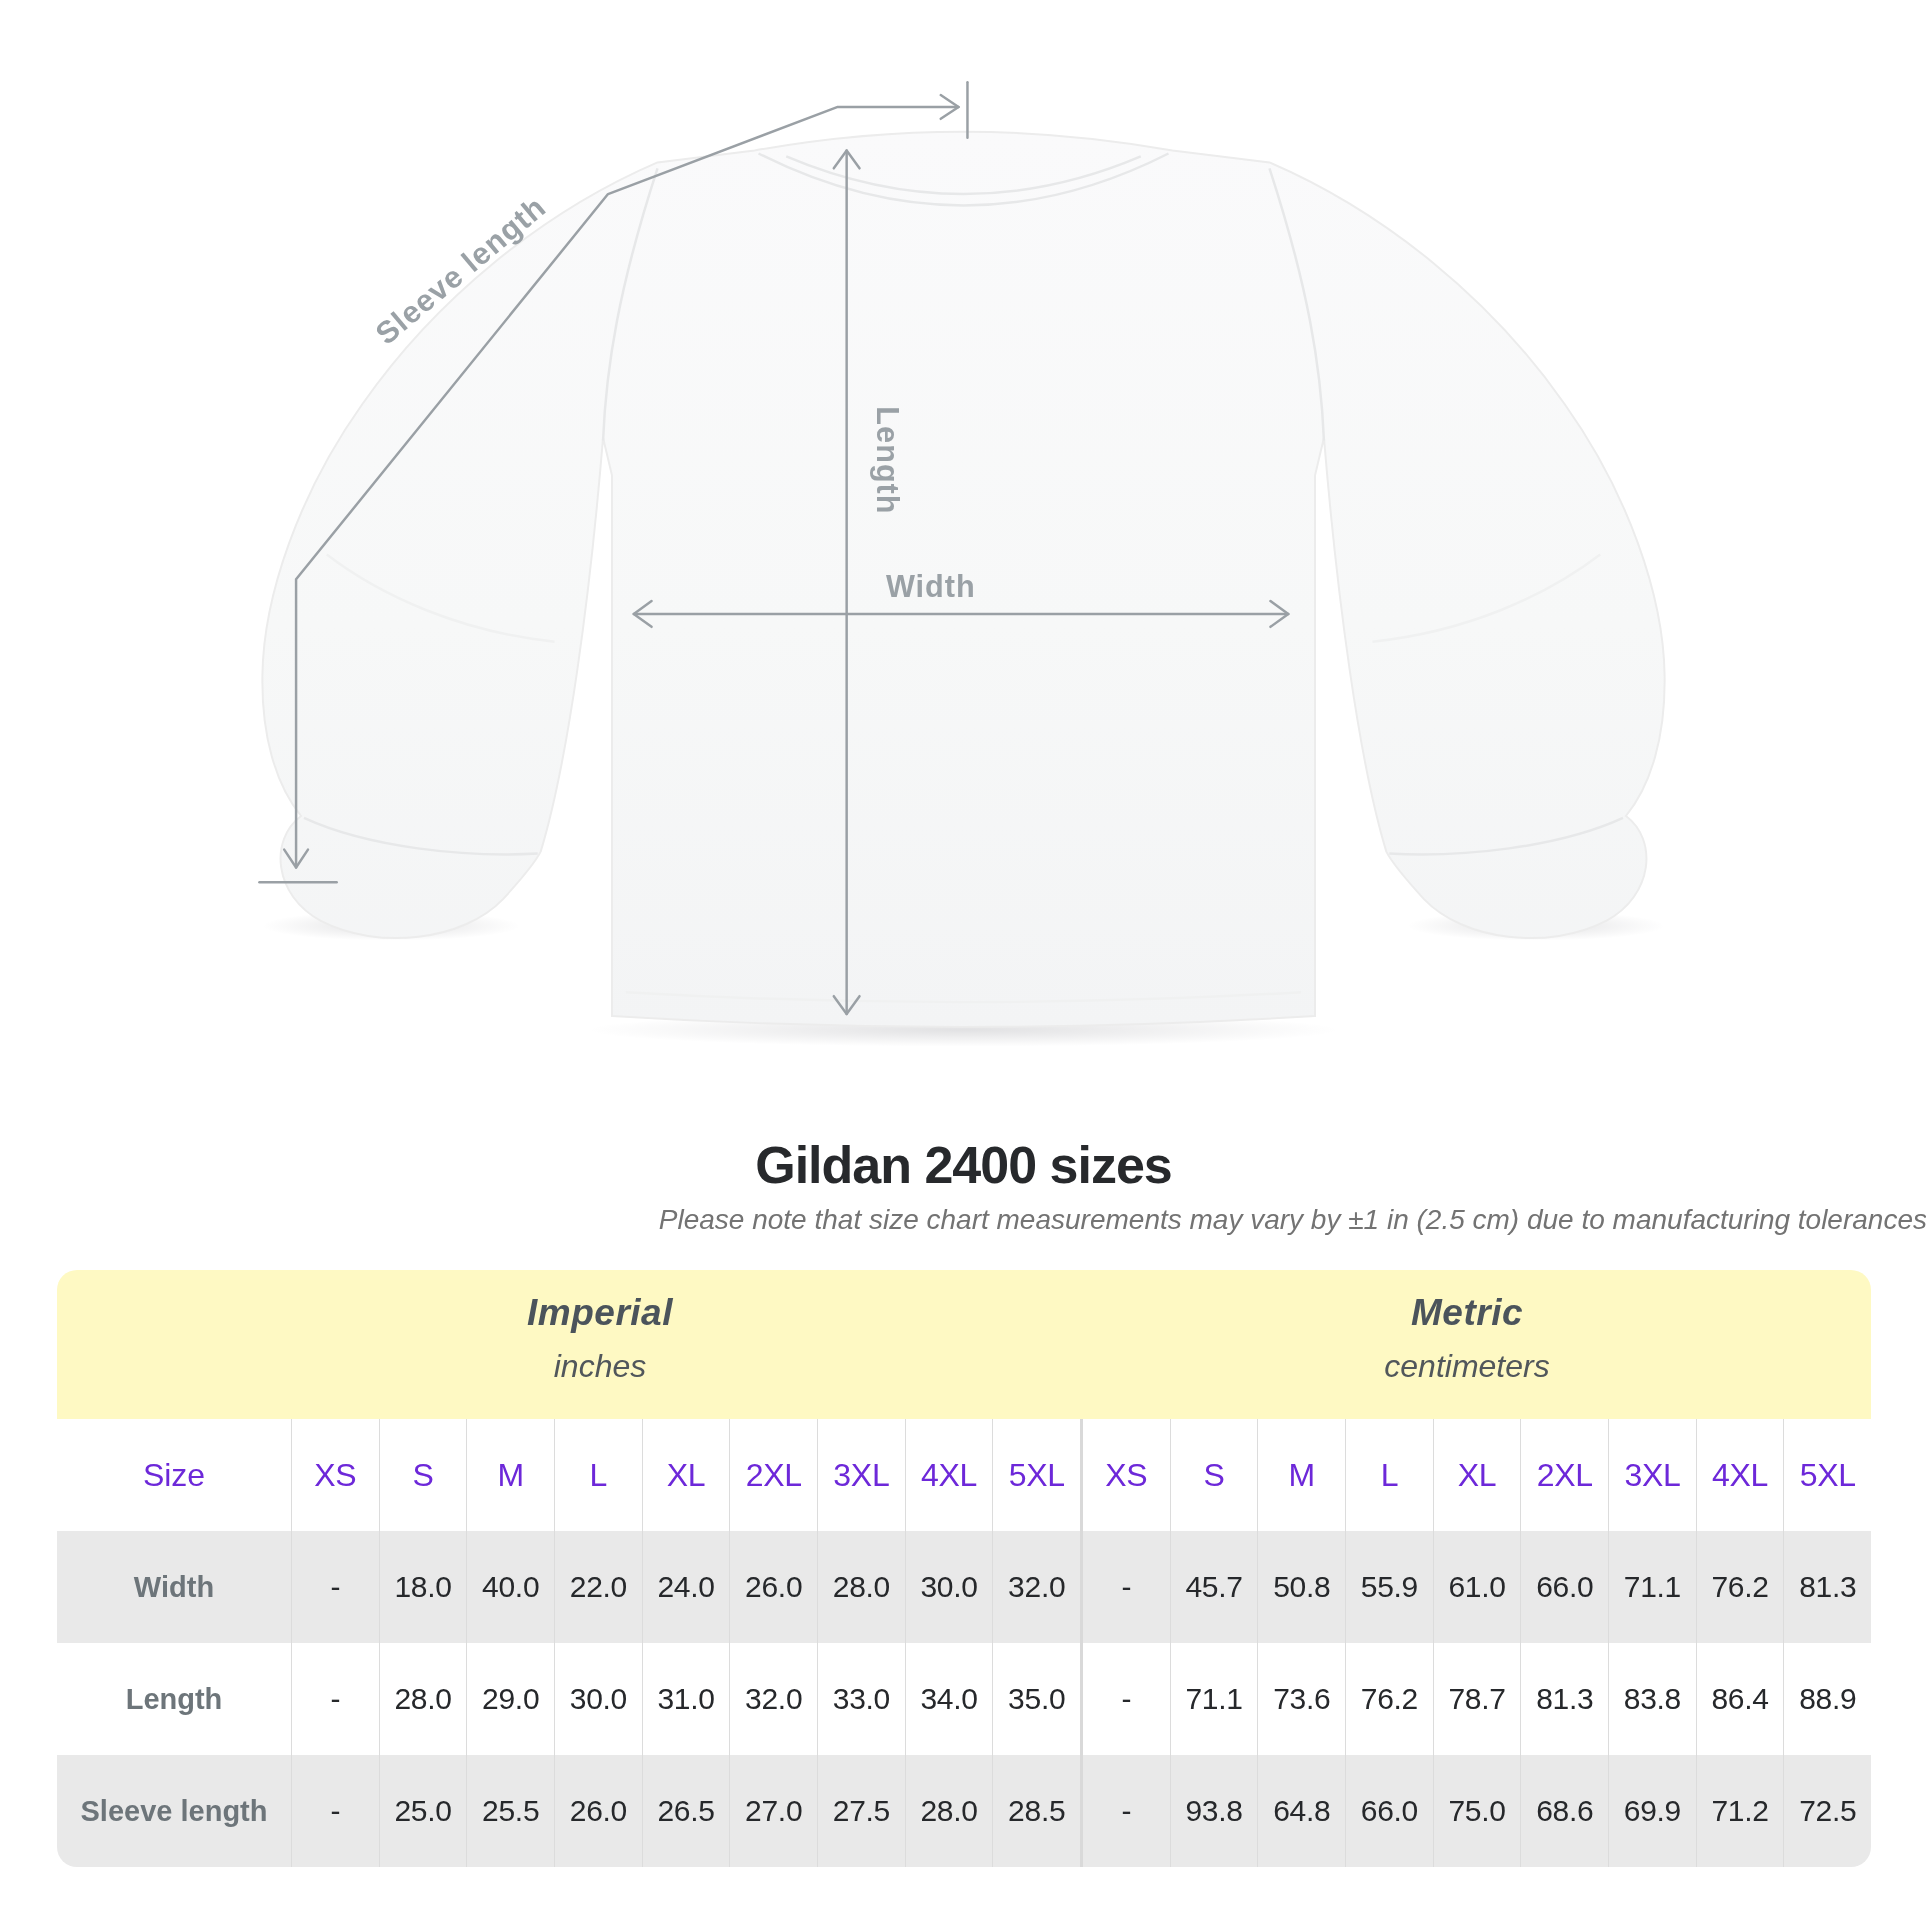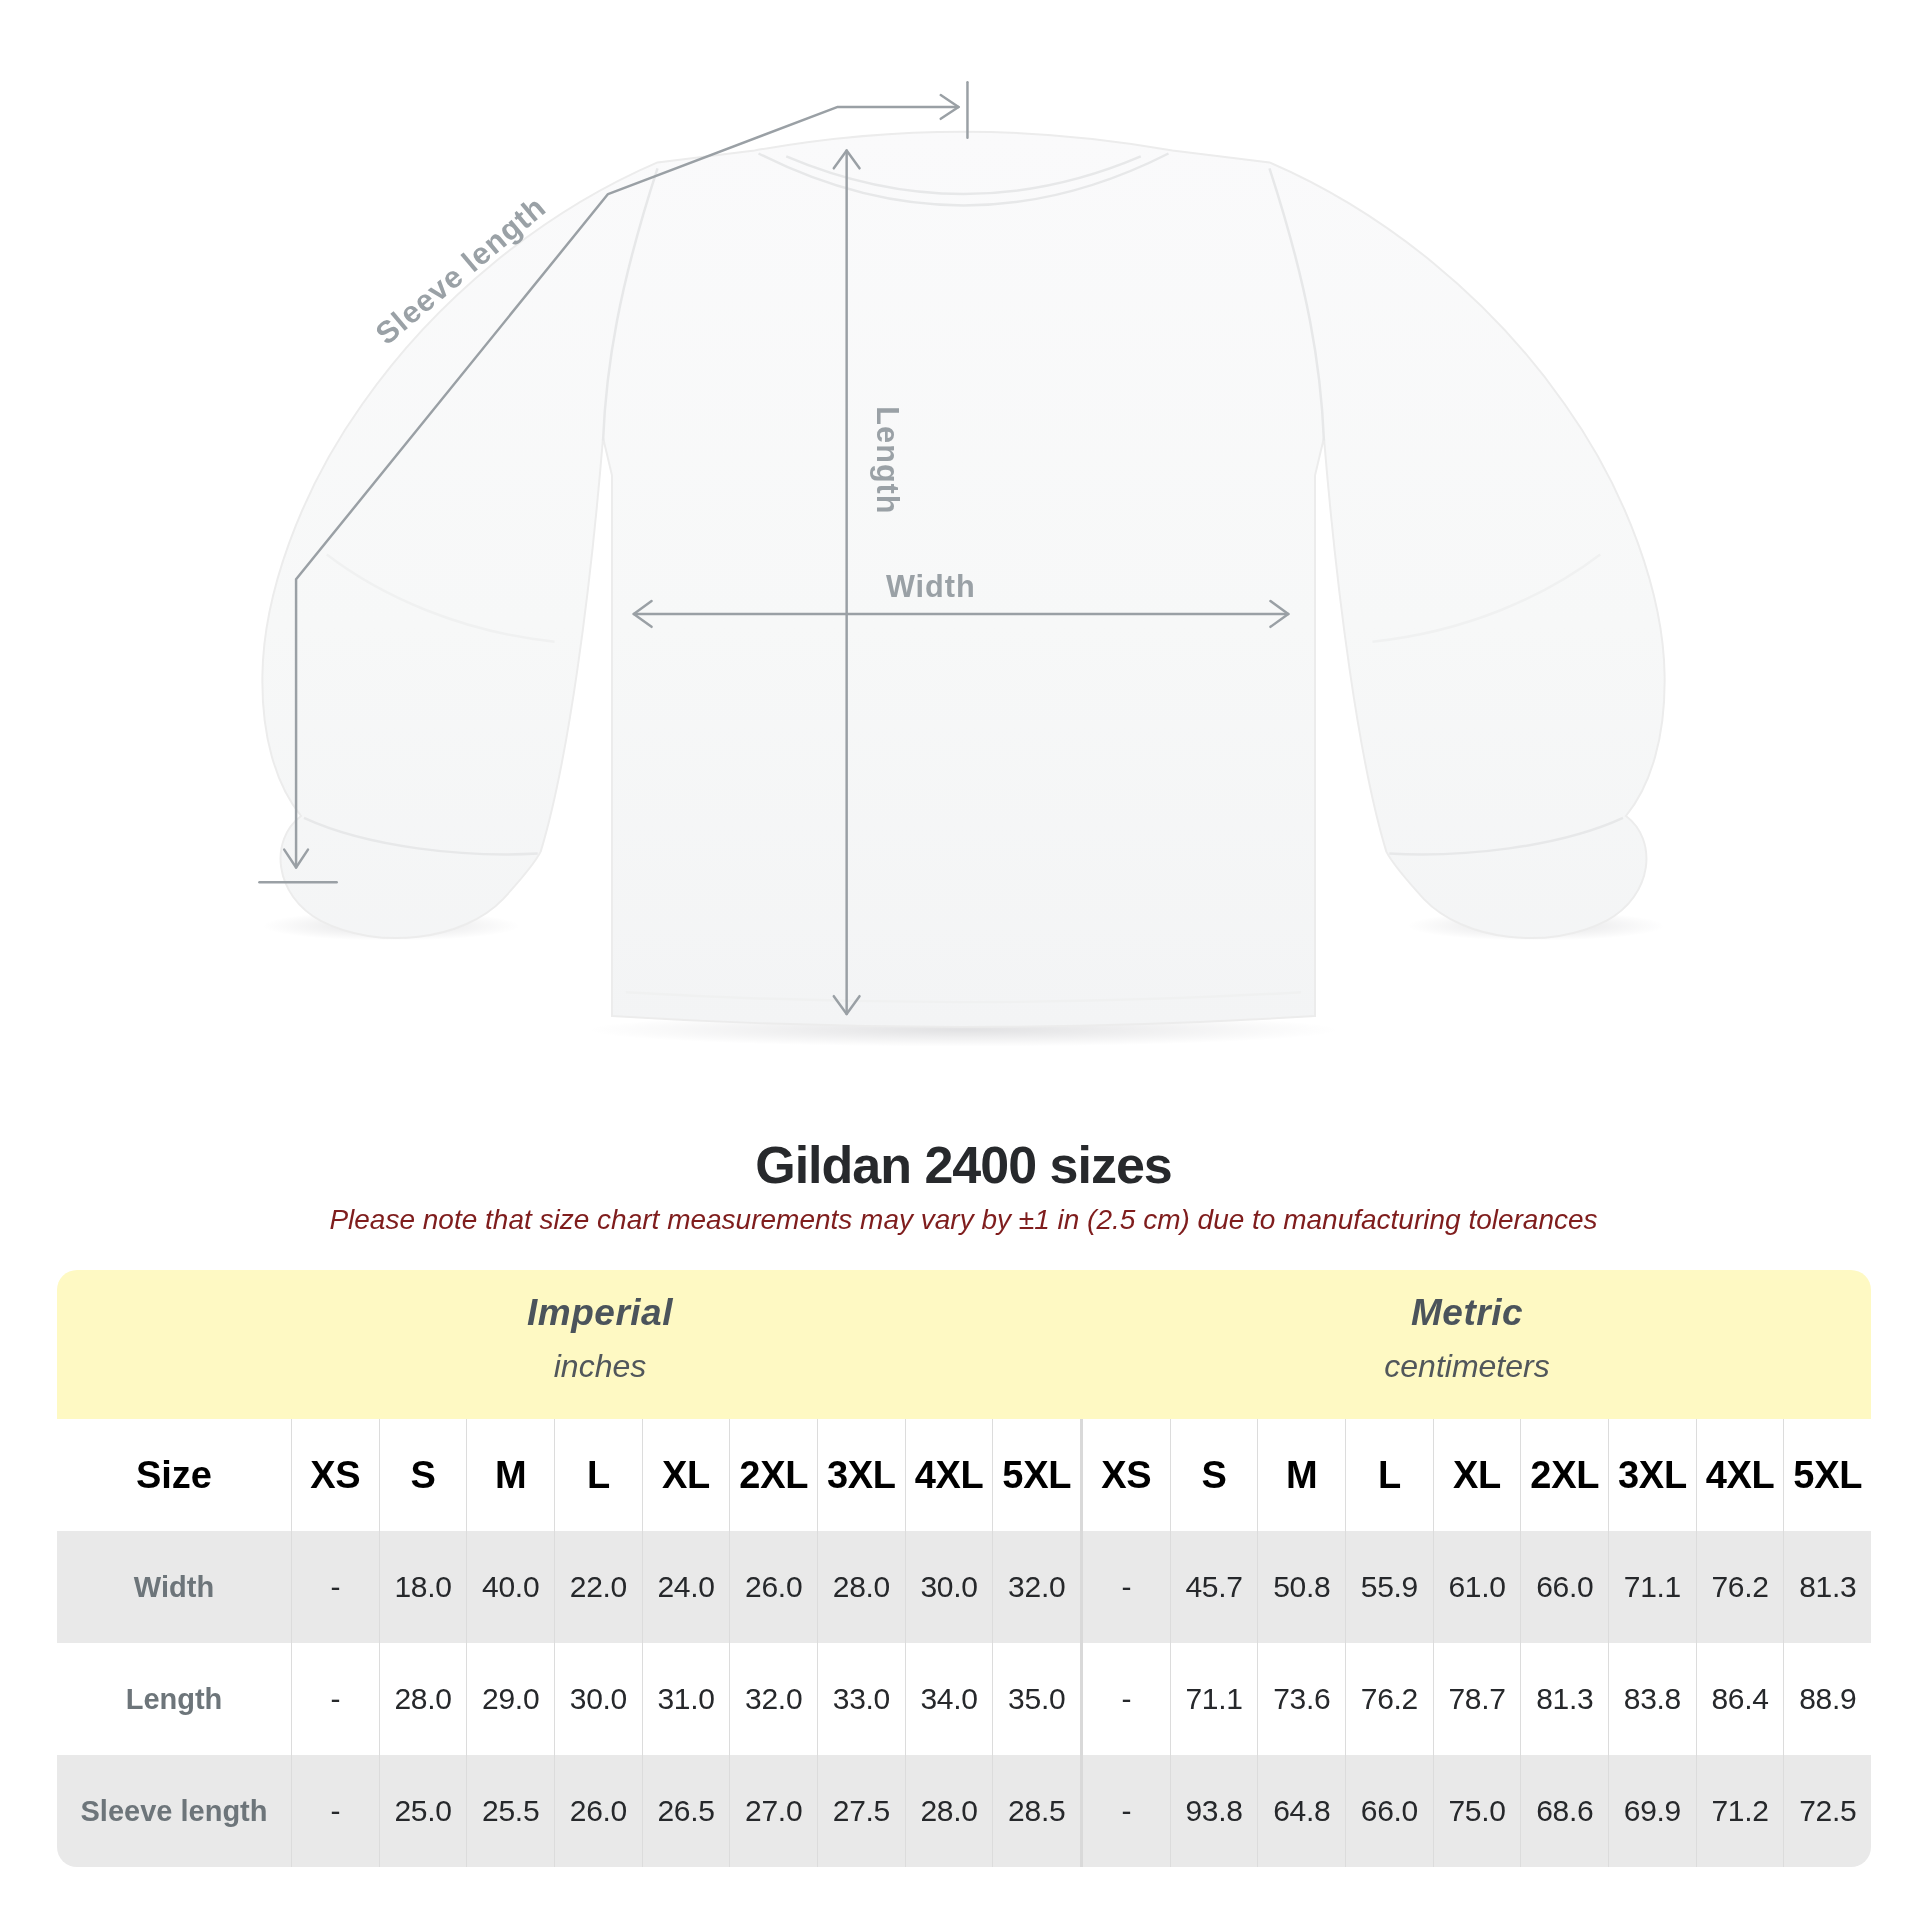--- a/index.html
+++ b/index.html
@@ -2,36 +2,36 @@
 <html><head>
 <meta charset="utf-8">
 <style>
   html,body{margin:0;padding:0;background:#ffffff;}
   body{width:1927px;height:1927px;font-family:"Liberation Sans",sans-serif;-webkit-font-smoothing:antialiased;}
   .stage{position:relative;width:1927px;height:1927px;background:#ffffff;overflow:hidden;}
   .diagram-svg{position:absolute;left:0;top:0;}
   .measure-text{font-weight:bold;font-size:31px;fill:#9aa1a6;letter-spacing:1px;}
   .page-title{position:absolute;left:0;top:1135px;width:100%;text-align:center;
     font-size:52px;font-weight:bold;color:#27292c;letter-spacing:-1px;}
-  .page-subtitle{position:absolute;left:0;top:1204px;width:100%;text-align:center;
-    font-size:28px;font-style:italic;color:#7f1d1d;}
+  .page-subtitle{position:absolute;left:0;top:1204px;width:100%;text-align:right;
+    font-size:28px;font-style:italic;color:#737373;}
   .size-table{position:absolute;left:57px;top:1270px;width:1814px;}
   .band{position:relative;height:149px;background:#fef9c3;border-radius:20px 20px 0 0;}
   .unit-group{position:absolute;top:22px;transform:translateX(-50%);text-align:center;}
   .ug-imperial{left:543px;}
   .ug-metric{left:1410px;}
   .unit-label{font-size:37px;font-weight:bold;font-style:italic;color:#4b545b;letter-spacing:0.5px;}
   .unit-sub{margin-top:14px;font-size:32px;font-style:italic;color:#51575b;}
   .trow{display:flex;height:112px;}
   .trow.gray{background:#e9e9e9;}
   .trow.last{border-radius:0 0 20px 20px;}
   .cell{flex:1;display:flex;align-items:center;justify-content:center;
     font-size:30px;color:#26282b;border-left:1px solid #dcdcdc;letter-spacing:-0.3px;}
   .cell.lbl{flex:0 0 234px;border-left:none;font-weight:bold;color:#6d757a;font-size:29px;letter-spacing:0;}
-  .sizes .cell{font-weight:bold;color:#000000;font-size:38px;}
+  .sizes .cell{font-weight:normal;color:#6d28d9;font-size:32px;}
   .cell.mfirst{border-left:3px solid #d9d9d9;}
 </style>
 </head>
 <body>
 
 <div class="stage">
 
   <svg class="diagram-svg" width="1927" height="1927" viewBox="0 0 1946 1946">
     <defs>
       <linearGradient id="shirtGrad" x1="0" y1="0" x2="0" y2="1">

